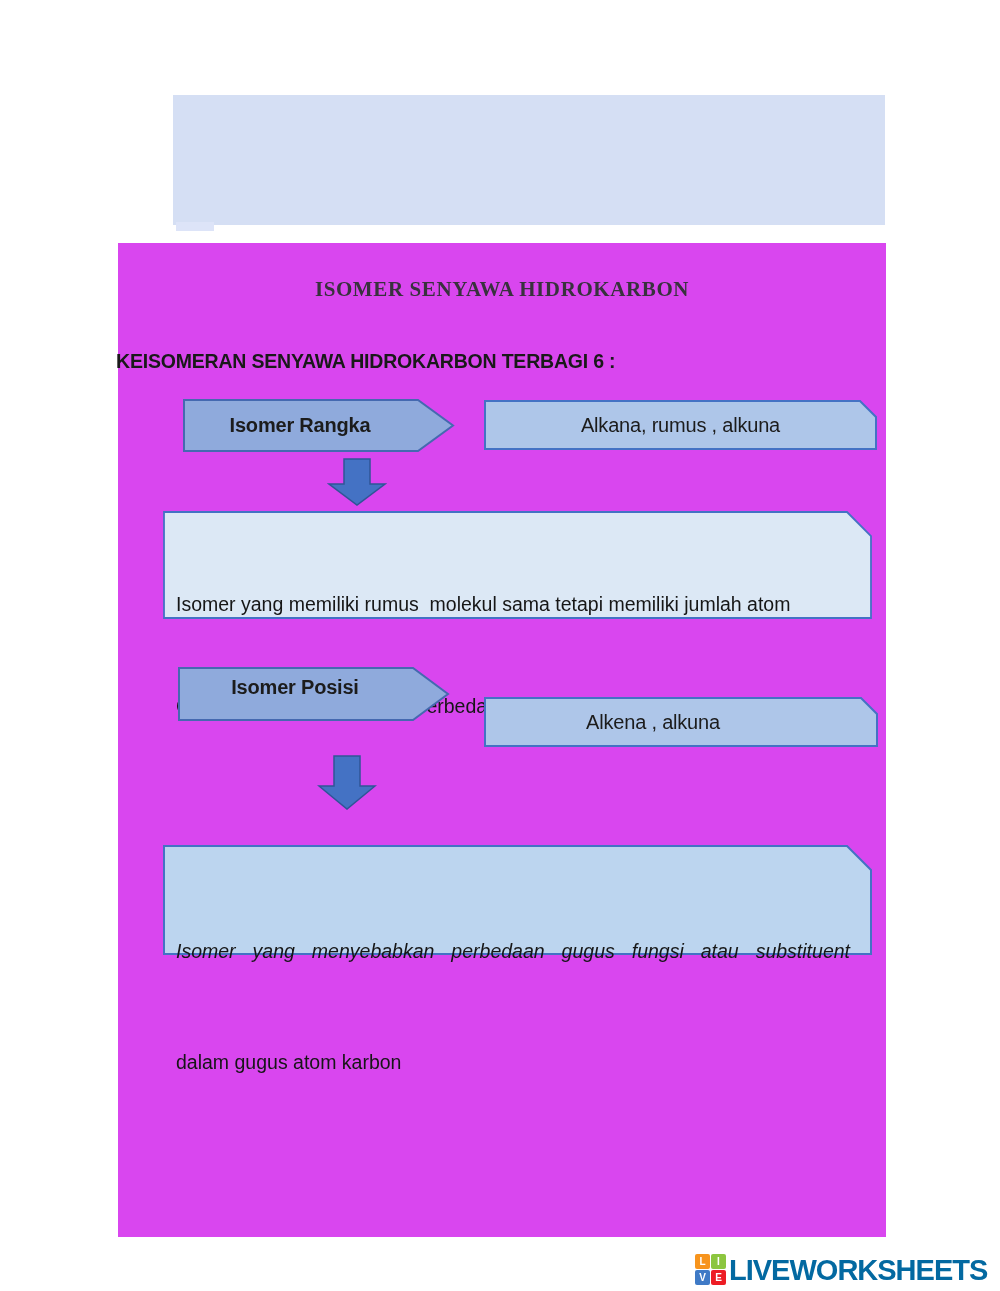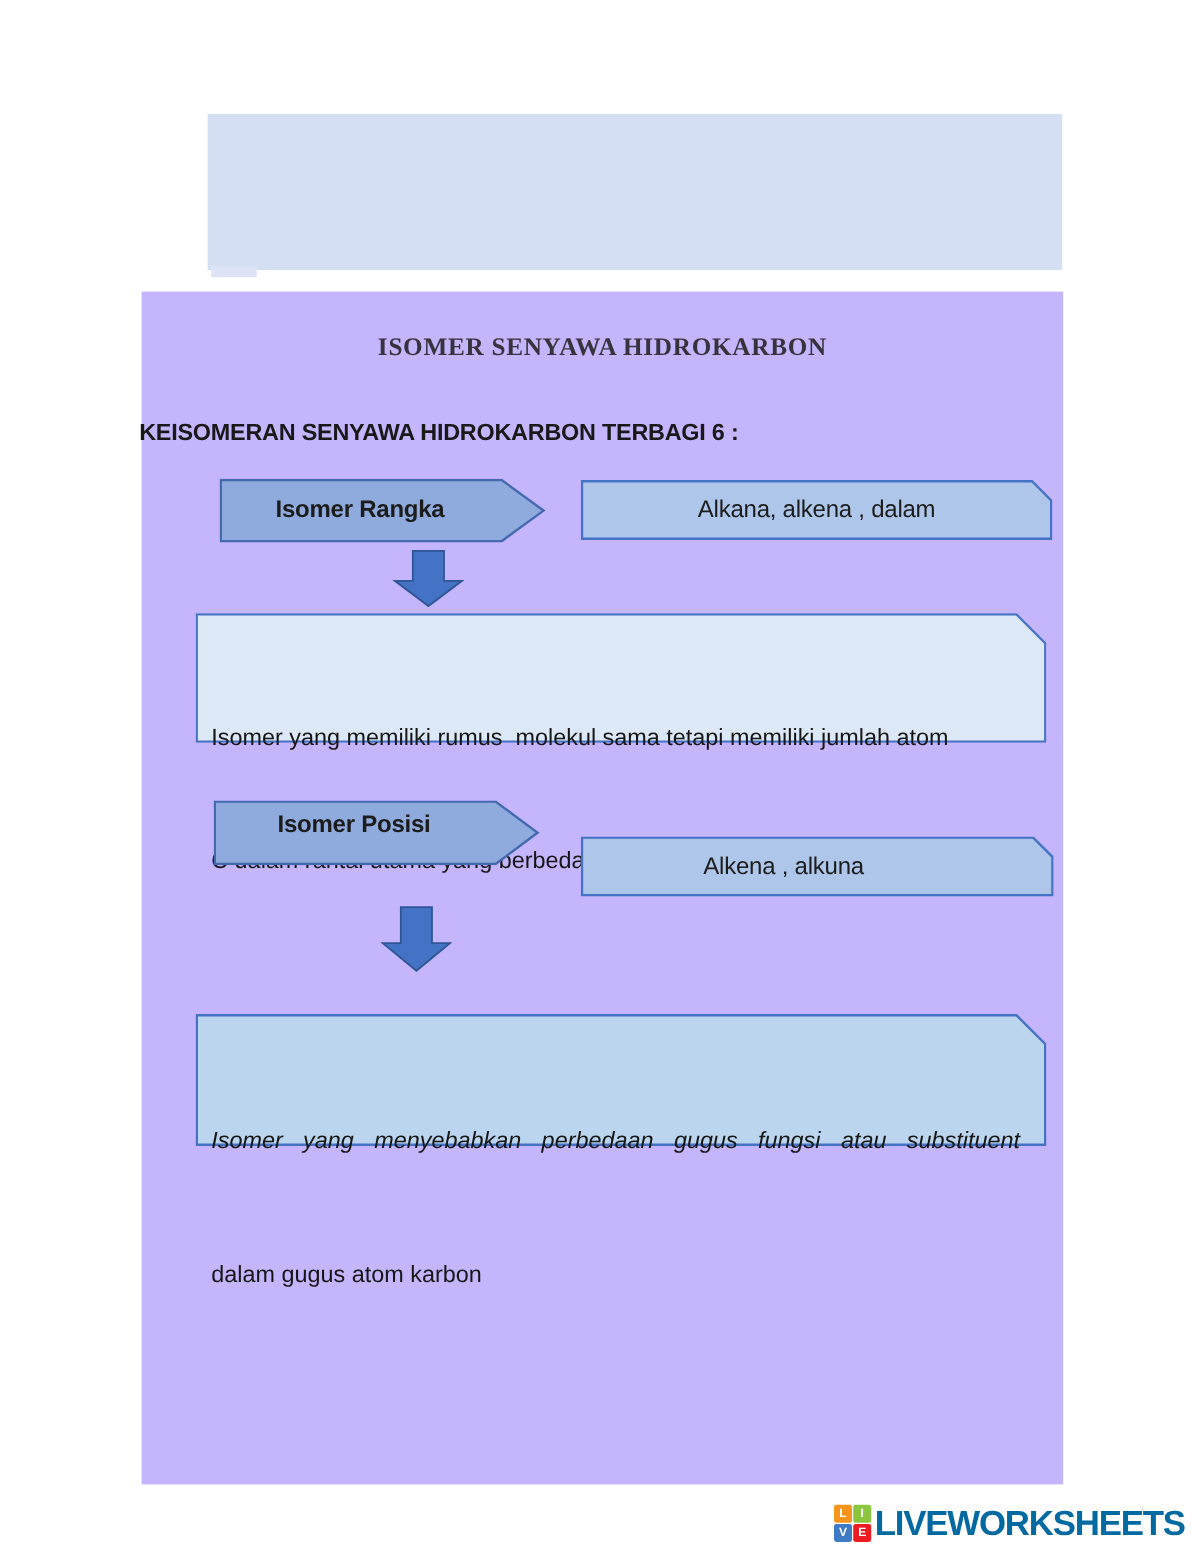--- a/index.html
+++ b/index.html
@@ -18,21 +18,21 @@
     background: #d5dff4;
   }
   .top-rect-tab {
     left: 176px; top: 222px; width: 38px; height: 9px;
     background: #dde4f8;
   }
 
   
   .panel {
     left: 118px; top: 243px; width: 768px; height: 994px;
-    background: #c4b5fd;
+    background: #d946ef;
   }
 
   .doc-title {
     left: 0; top: 34px; width: 100%;
     text-align: center;
     font-family: "Liberation Serif", serif;
     font-weight: bold;
     font-size: 21px;
     letter-spacing: 0.6px;
     color: #38323d;
@@ -62,21 +62,21 @@
   .snipbox2 { left: 366px; top: 454px; width: 338px; height: 50px; }
   .snip-lbl { font-size: 20px; letter-spacing: -0.2px; }
 
   .arrow1 { left: 209px; top: 215px; width: 60px; height: 48px; }
   .arrow2 { left: 199px; top: 512px; width: 60px; height: 55px; }
 
   .descbox1 { left: 45px; top: 268px; width: 709px; height: 108px; }
   .descbox2 { left: 45px; top: 602px; width: 709px; height: 110px; }
   .desc-text {
     position: absolute; left: 13px; right: 22px; top: 0; bottom: 0;
-    padding-top: 19px;
+    padding-top: 8px;
     font-size: 19.5px;
     line-height: 34px;
     color: #161616;
     white-space: pre-wrap;
   }
   .descbox2 .desc-text { padding-top: 14px; line-height: 37px; }
   .justify-line { text-align: justify; text-align-last: justify; white-space: normal; font-style: italic; }
 
   
   .footer-logo {
@@ -123,21 +123,21 @@
     <svg width="272" height="53" viewBox="0 0 272 53">
       <polygon points="1,1 235,1 270,26.5 235,52 1,52" fill="#8faadc" stroke="#4569b0" stroke-width="2"></polygon>
     </svg>
     <div class="lbl pentagon-lbl">Isomer Rangka</div>
   </div>
 
   <div class="shape snipbox1">
     <svg width="393" height="50" viewBox="0 0 393 50">
       <polygon points="1,1 376,1 392,17 392,49 1,49" fill="#aec6e9" stroke="#4472c4" stroke-width="2"></polygon>
     </svg>
-    <div class="lbl snip-lbl">Alkana, alkena , dalam</div>
+    <div class="lbl snip-lbl">Alkana, rumus , alkuna</div>
   </div>
 
   <div class="shape arrow1">
     <svg width="60" height="48" viewBox="0 0 60 48">
       <polygon points="17,1 43,1 43,26 58,26 30,47 2,26 17,26" fill="#4472c4" stroke="#2f5597" stroke-width="1.5"></polygon>
     </svg>
   </div>
 
   <div class="shape descbox1">
     <svg width="709" height="108" viewBox="0 0 709 108">

